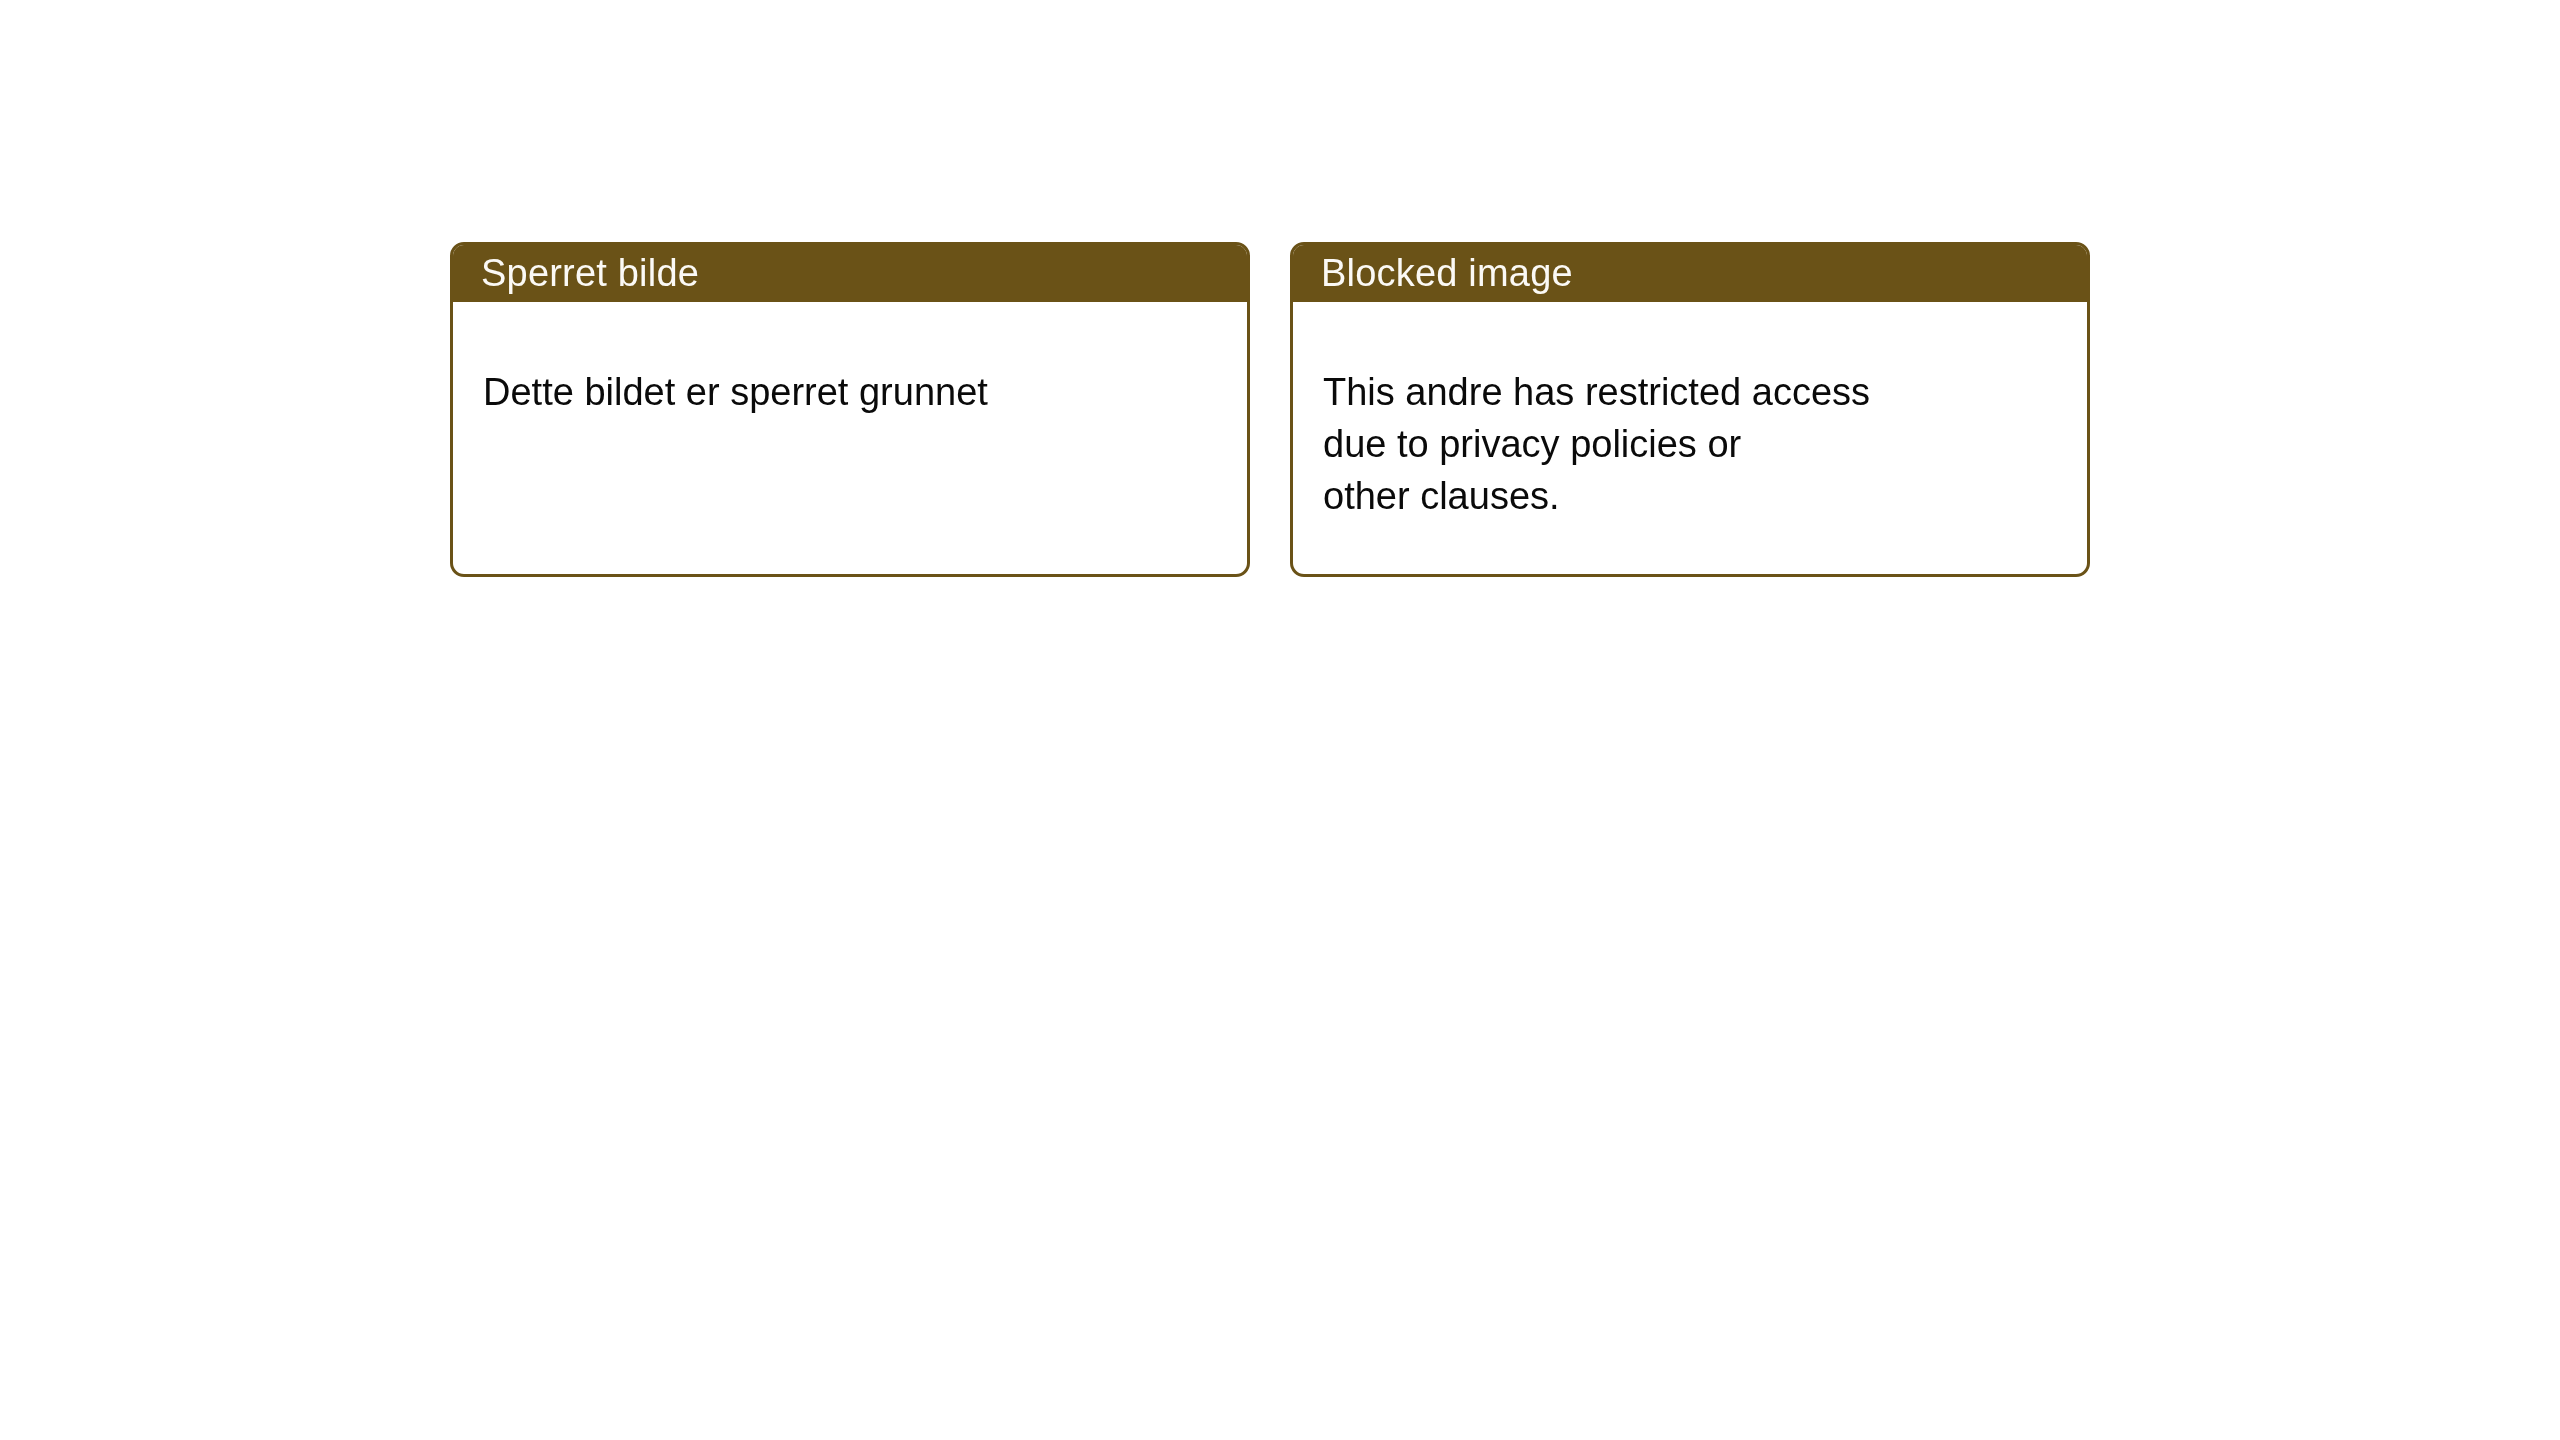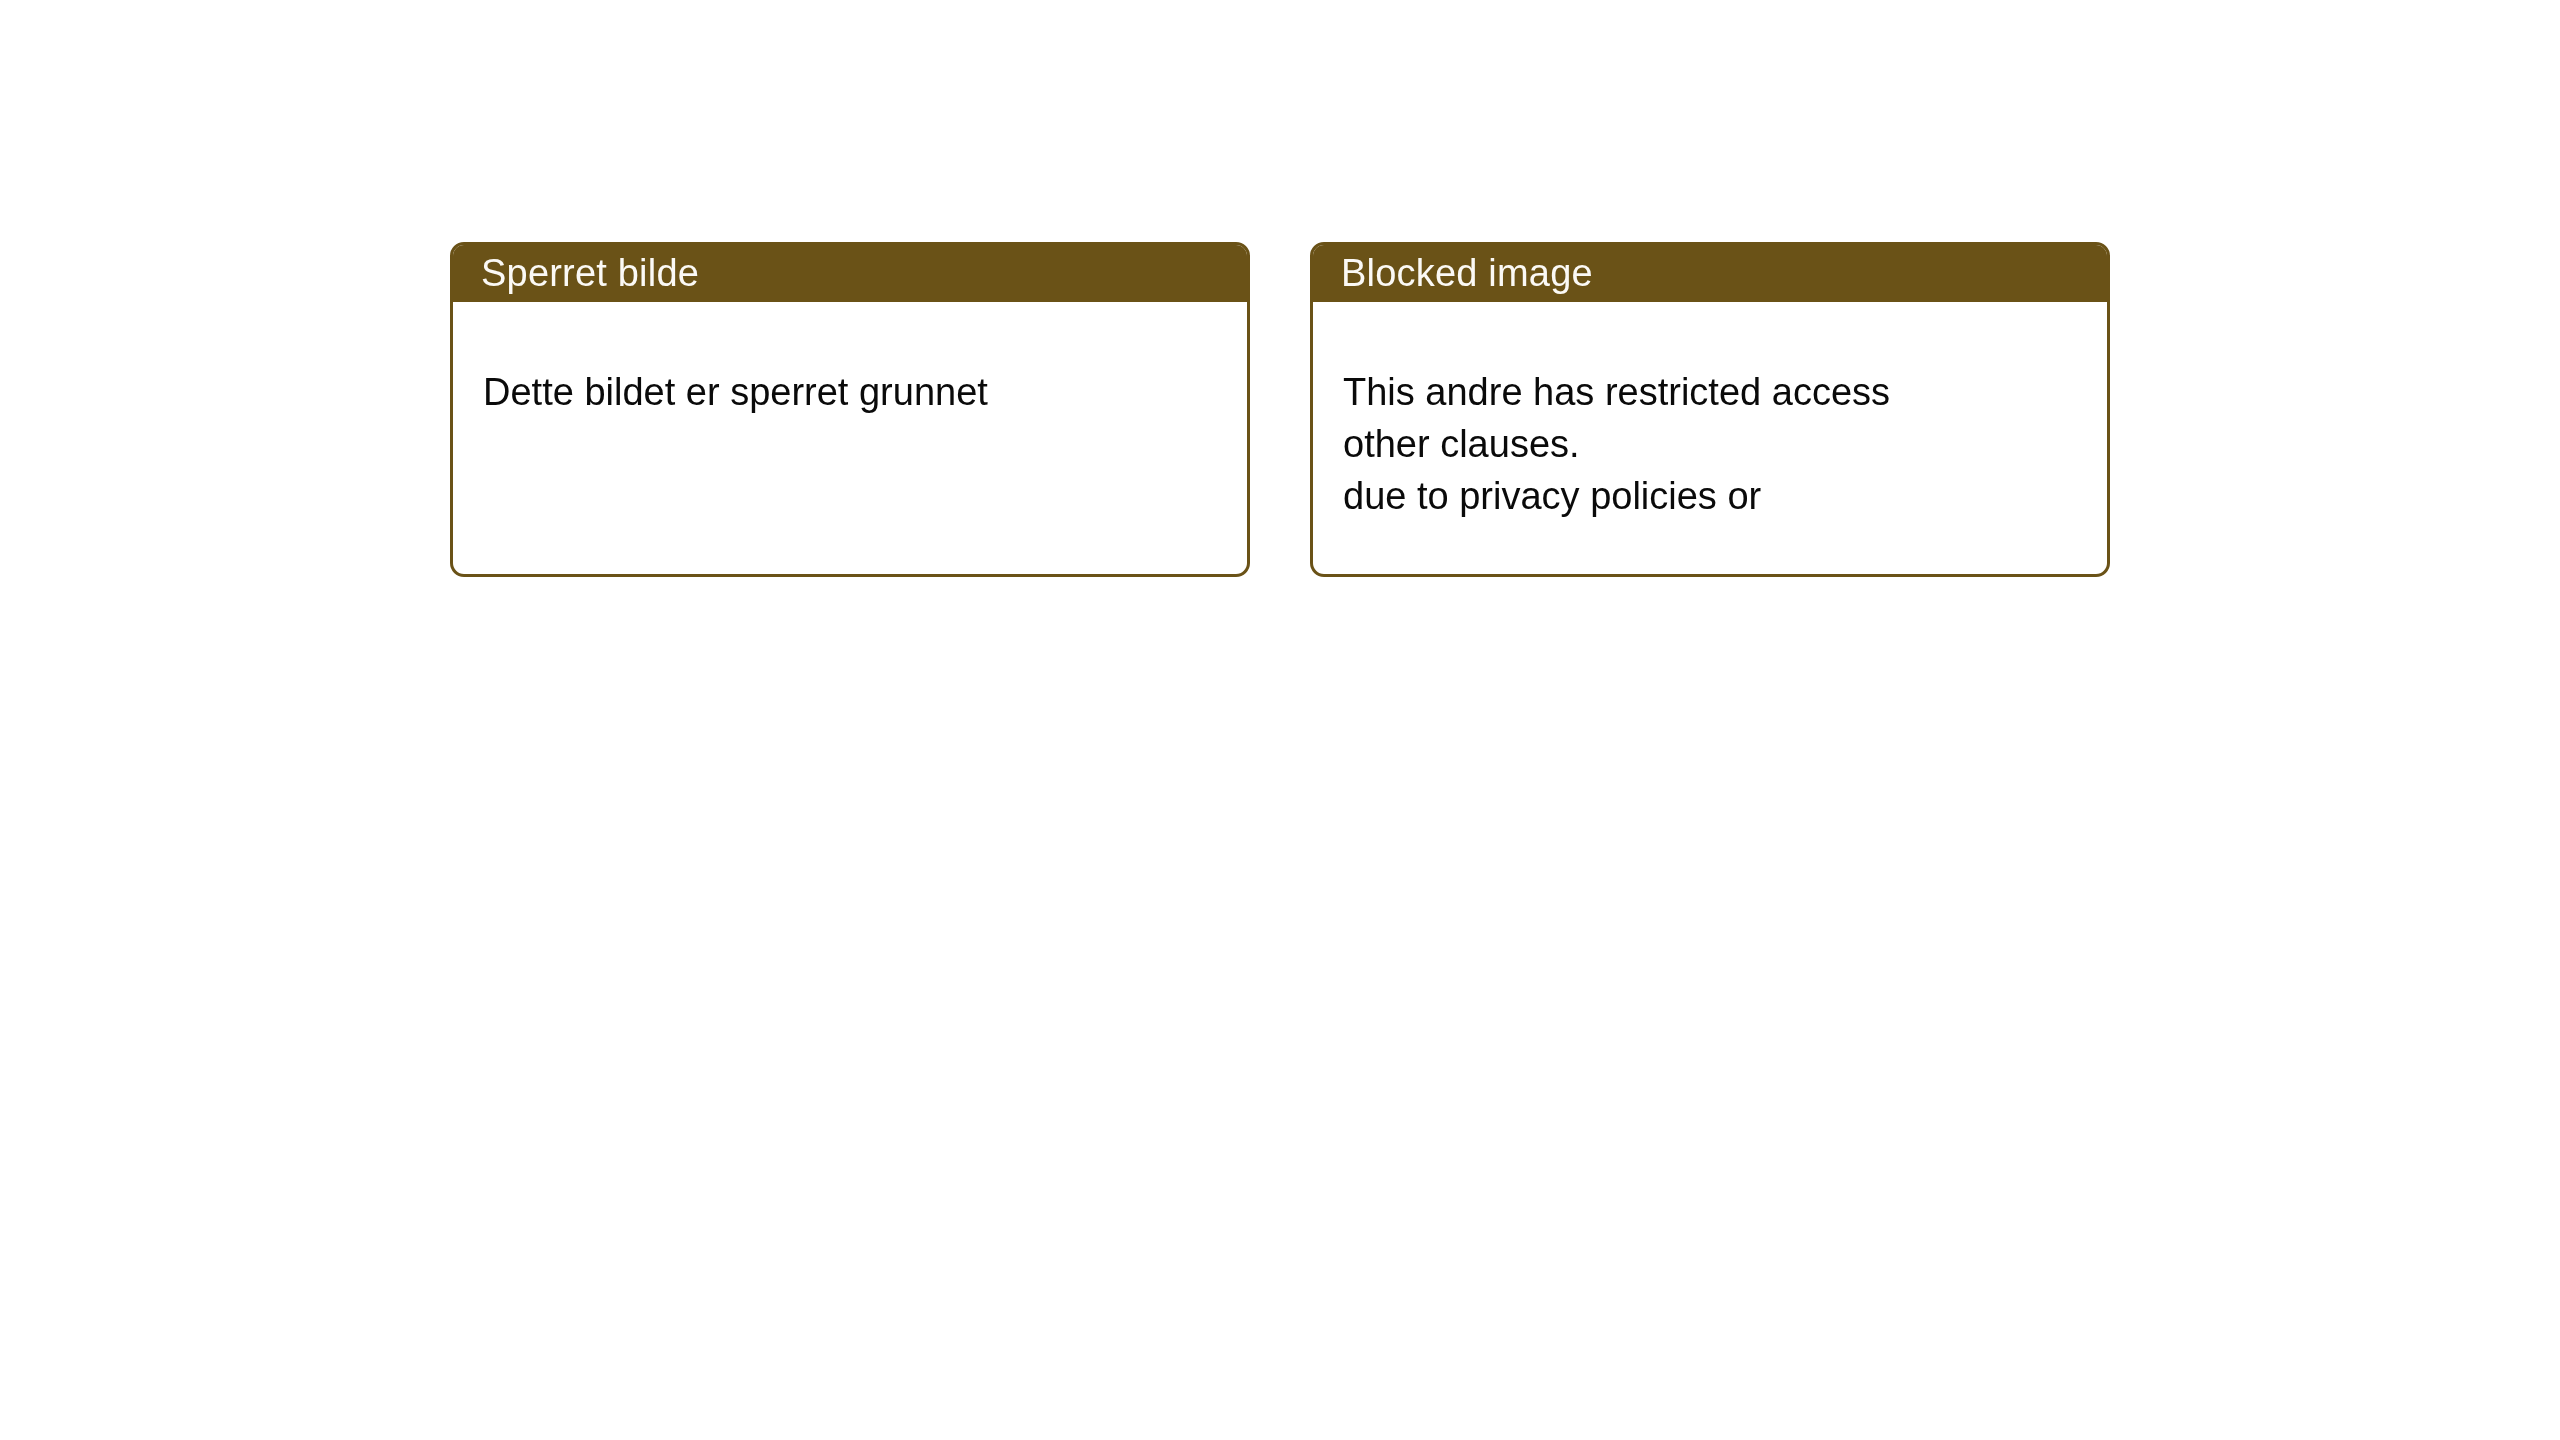--- a/index.html
+++ b/index.html
@@ -9,21 +9,21 @@
     width: 2560px;
     height: 1440px;
     font-family: "Liberation Sans", "DejaVu Sans", sans-serif;
     overflow: hidden;
   }
   .cards-row {
     position: absolute;
     left: 450px;
     top: 242px;
     display: flex;
-    gap: 60px;
+    gap: 40px;
   }
   .card {
     width: 800px;
     height: 335px;
     box-sizing: border-box;
     background: #ffffff;
     border: 3px solid #6a5217;
     border-radius: 14px;
     overflow: hidden;
   }
@@ -63,18 +63,18 @@
       <span class="line">Dette bildet er sperret grunnet</span>
     </div>
   </div>
 
   <div class="card">
     <div class="card-header">
       <span>Blocked image</span>
     </div>
     <div class="card-body">
       <span class="line">This andre has restricted access</span>
+      <span class="line">due to privacy policies or</span>
       <span class="line">other clauses.</span>
-      <span class="line">due to privacy policies or</span>
     </div>
   </div>
 
 </div>
 
 </body></html>

